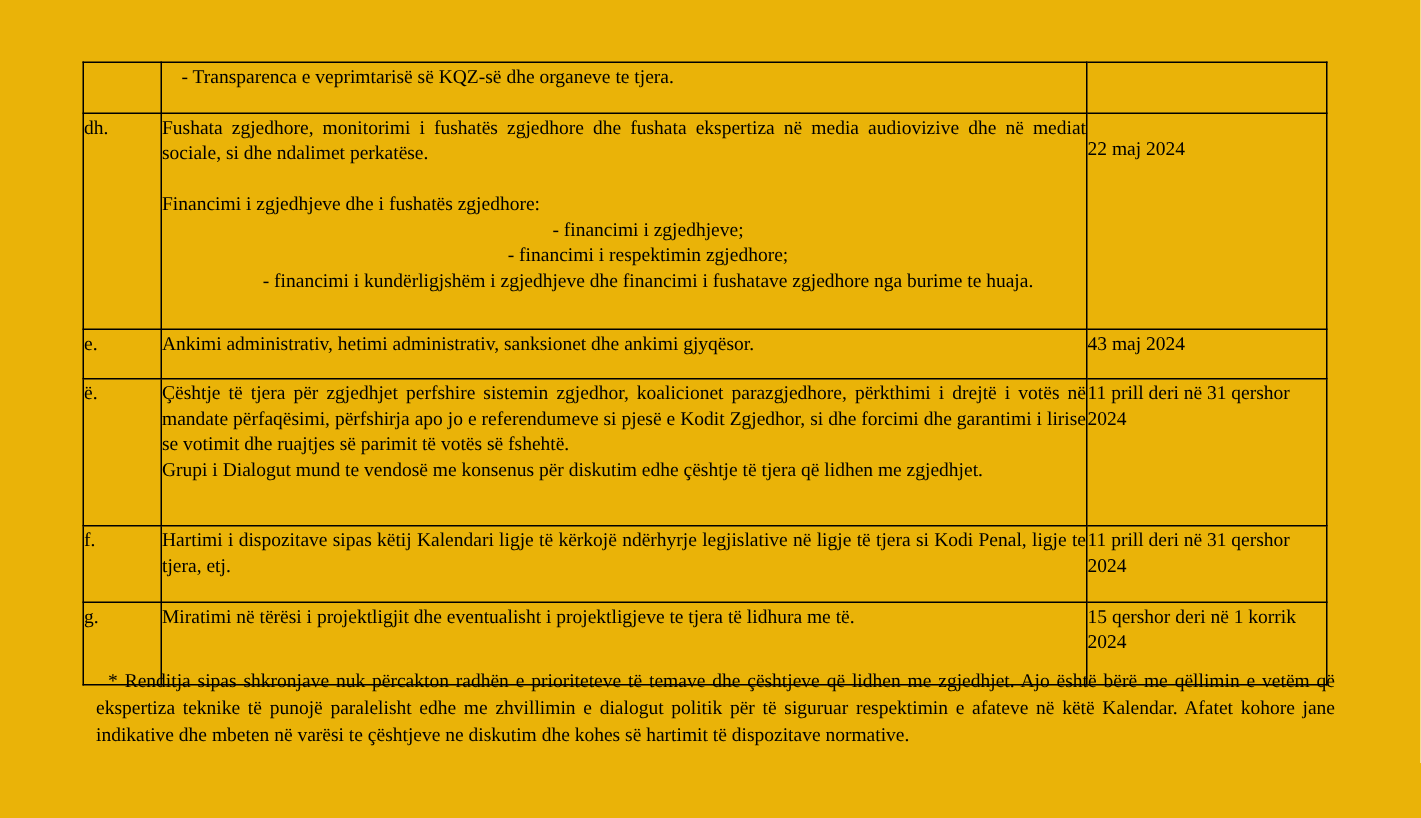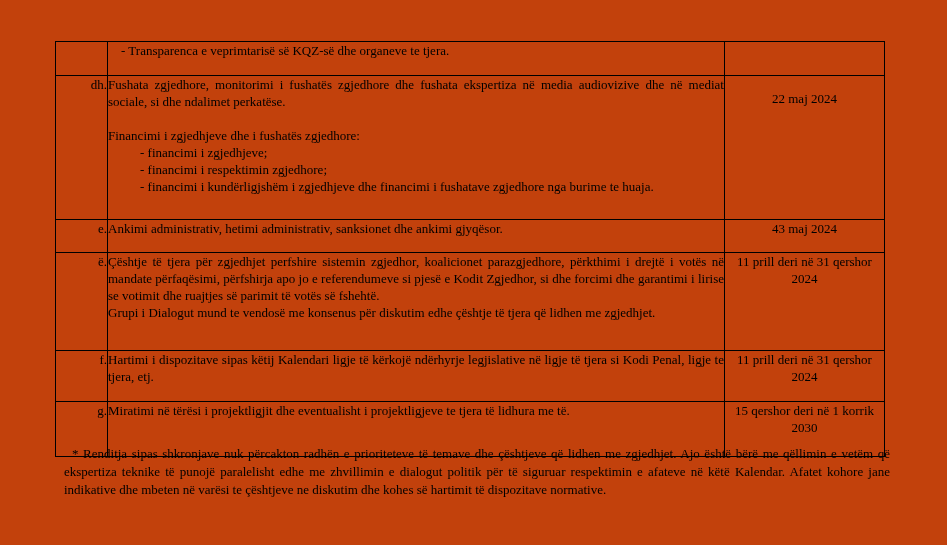--- a/index.html
+++ b/index.html
@@ -4,68 +4,67 @@
 <style>
   html, body {
     margin: 0;
     padding: 0;
     background: #ffffff;
   }
   .page {
     position: relative;
     width: 947px;
     height: 545px;
-    background: #c2410c;
+    background: #eab308;
     font-family: "Liberation Serif", "DejaVu Serif", serif;
     font-size: 13px;
     color: #000000;
     overflow: hidden;
   }
   table.calendar {
     position: absolute;
     left: 55px;
     top: 41px;
     width: 829px;
     border-collapse: collapse;
     table-layout: fixed;
   }
   table.calendar td {
     border: 1px solid #000000;
     vertical-align: top;
     line-height: 17px;
     padding: 0;
   }
   td.letter {
-    text-align: right;
+    text-align: left;
     padding-top: 2px;
   }
   td.content {
     text-align: justify;
     padding: 1px 7px 0 7px;
   }
   td.content.indented {
     text-align: left;
     padding-left: 13px;
   }
   td.date {
-    text-align: center;
     padding: 3px 8px 0 8px;
   }
   td.date.date-low {
     padding-top: 14px;
   }
   tr.r1 td { height: 33px; }
   tr.r2 td { height: 129px; }
   tr.r3 td { height: 32px; }
   tr.r4 td { height: 97px; }
   tr.r5 td { height: 50px; }
   tr.r6 td { height: 54px; }
   .para { margin: 0; }
   .gap-line { height: 17px; }
-  .sublist .para { padding-left: 32px; text-align: left; }
+  .sublist .para { padding-left: 32px; text-align: center; }
   .footnote {
     position: absolute;
     left: 64px;
     top: 432px;
     width: 826px;
     text-align: justify;
     text-indent: 8px;
     line-height: 18px;
   }
 </style>
@@ -119,20 +118,20 @@
 
       <tr class="r5">
         <td class="letter">f.</td>
         <td class="content">Hartimi i dispozitave sipas këtij Kalendari ligje të kërkojë ndërhyrje legjislative në ligje të tjera si Kodi Penal, ligje te tjera, etj.</td>
         <td class="date">11 prill deri në 31 qershor 2024</td>
       </tr>
 
       <tr class="r6">
         <td class="letter">g.</td>
         <td class="content">Miratimi në tërësi i projektligjit dhe eventualisht i projektligjeve te tjera të lidhura me të.</td>
-        <td class="date">15 qershor  deri në 1 korrik 2030</td>
+        <td class="date">15 qershor  deri në 1 korrik 2024</td>
       </tr>
     </tbody>
   </table>
 
   <p class="footnote">* Renditja sipas shkronjave nuk përcakton radhën e prioriteteve të temave dhe çështjeve që lidhen me zgjedhjet. Ajo është bërë me qëllimin e vetëm që ekspertiza teknike të punojë paralelisht edhe me zhvillimin e dialogut politik për të siguruar respektimin e afateve në këtë Kalendar. Afatet kohore jane indikative dhe mbeten në varësi te çështjeve ne diskutim dhe kohes së hartimit të dispozitave normative.</p>
 
 </div>
 
 </body></html>

